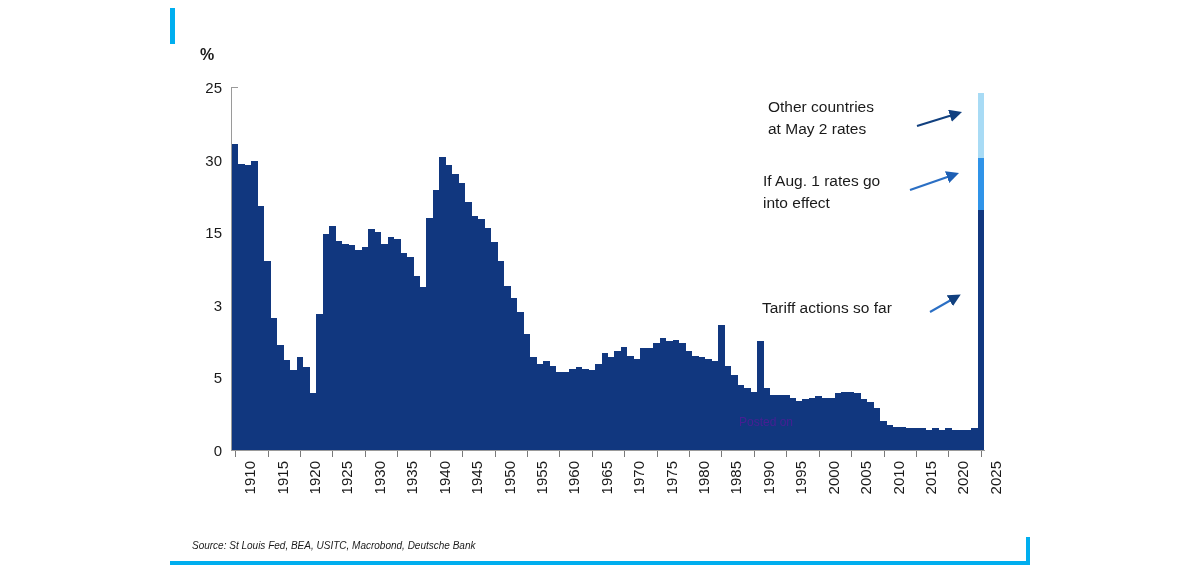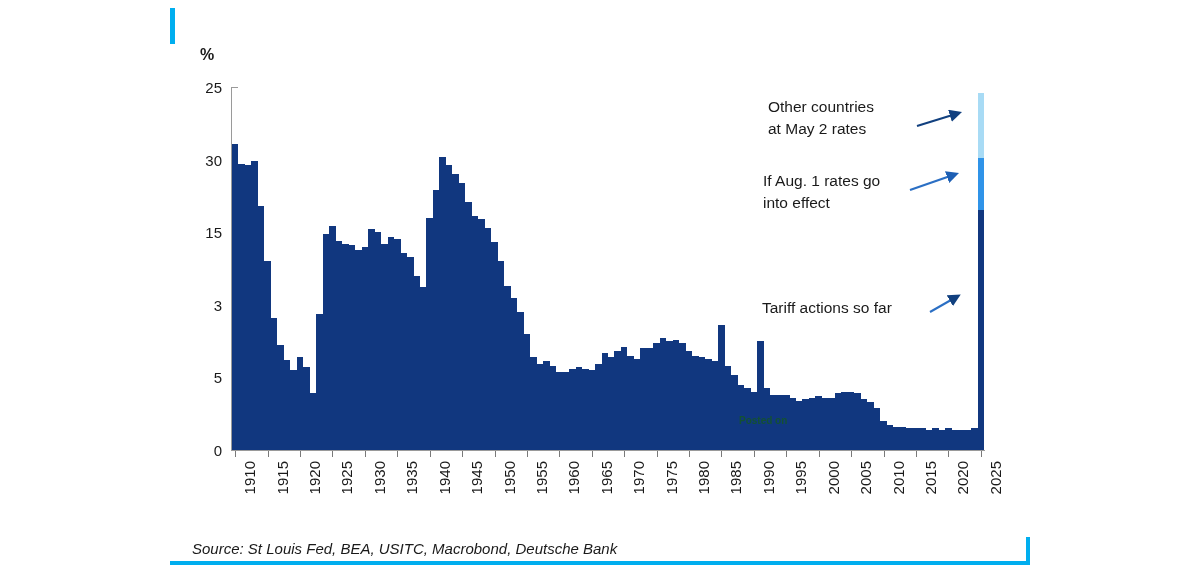--- a/index.html
+++ b/index.html
@@ -150,44 +150,43 @@
   .watermark {
     position: absolute;
     left: 733px;
     top: 415px;
     display: flex;
     flex-direction: column;
     align-items: flex-start;
     pointer-events: none;
   }
   .wm-top {
-    font-size: 10px;
-    color: #14532d;
+    font-size: 12px;
+    color: #4c1d95;
     margin-left: 6px;
     opacity: 0.93;
-    font-weight: bold;
   }
   .wm-row {
     display: flex;
     align-items: center;
     margin-top: 1px;
   }
   .wm-name {
     font-size: 16px;
     color: #ffffff;
     margin-left: 4px;
     opacity: 0.96;
   }
 
   
   .source-note {
     position: absolute;
     left: 192px;
     top: 540px;
-    font-size: 15px;
+    font-size: 10px;
     font-style: italic;
     color: #1a1a1a;
     white-space: nowrap;
   }
 </style>
 </head>
 <body>
 
 <div id="page">
 

